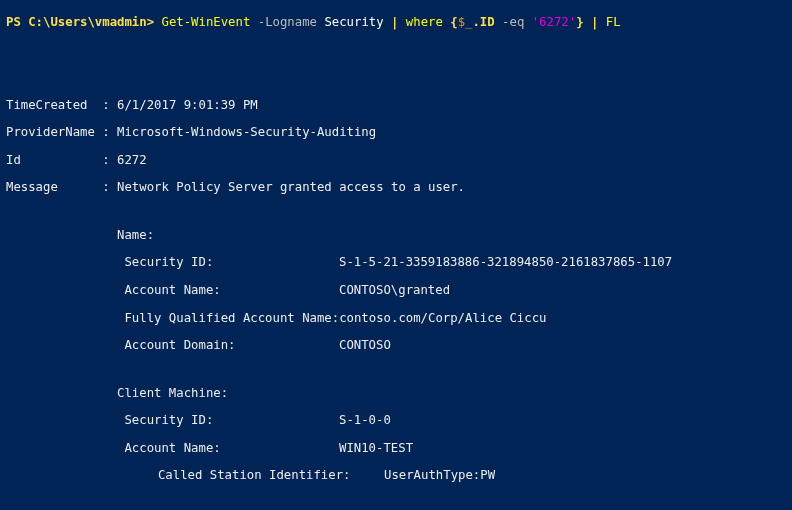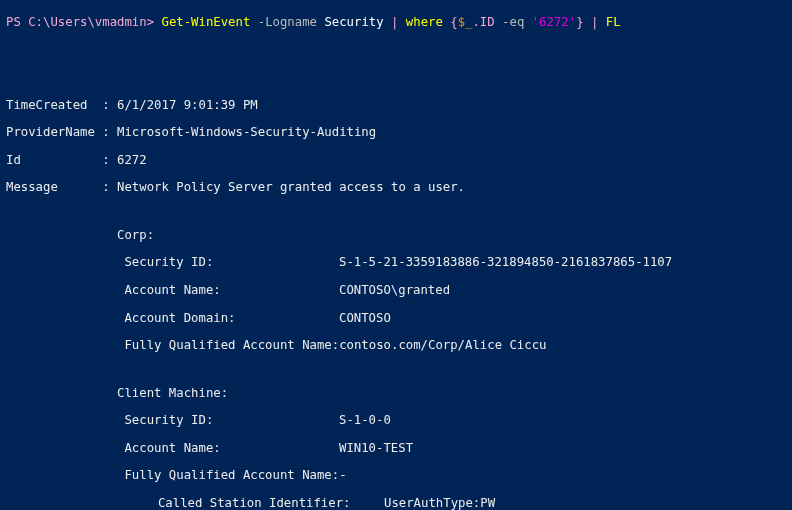--- a/index.html
+++ b/index.html
@@ -11,50 +11,49 @@
     font-family: Consolas, "Lucida Console", monospace;
     font-size: 12.3px;
     line-height: 13.8px;
     color: #eeeeee;
     overflow: hidden;
   }
   .term {
     padding: 2px 0 0 6px;
     white-space: pre;
   }
-  .prompt-white { color: #f9a8d4; }
+  .prompt-white { color: #fde047; font-weight: bold; }
   .cmd-yellow  { color: #ffff00; }
   .cmd-gray    { color: #bbbbbb; }
   .cmd-cyan    { color: #ffffff; }
   .cmd-orange  { color: #ff8c00; }
   .cmd-magenta { color: #e000e0; text-align: center; }
   .blank-short { height: 6px; }
 </style>
 </head>
 <body>
 
 <div class="term">
 <div><span class="prompt-white">PS C:\Users\vmadmin&gt; </span><span class="cmd-yellow">Get-WinEvent </span><span class="cmd-gray">-Logname </span><span class="cmd-cyan">Security </span><span class="prompt-white">| </span><span class="cmd-yellow">where </span><span class="prompt-white">{</span><span class="cmd-orange">$_</span><span class="prompt-white">.ID </span><span class="cmd-gray">-eq </span><span class="cmd-magenta">'6272'</span><span class="prompt-white">} </span><span class="prompt-white">| </span><span class="cmd-yellow">FL</span></div>
 <div>&nbsp;</div>
 <div>&nbsp;</div>
 <div><span>TimeCreated  : </span><span>6/1/2017 9:01:39 PM</span></div>
 <div><span>ProviderName : </span><span>Microsoft-Windows-Security-Auditing</span></div>
 <div><span>Id           : </span><span>6272</span></div>
 <div><span>Message      : </span><span>Network Policy Server granted access to a user.</span></div>
 <div class="blank-short">&nbsp;</div>
-<div>               Corp:</div>
+<div>               Name:</div>
 <div><span style="display: inline-block; min-width: 333px;">                Security ID:</span><span>S-1-5-21-3359183886-321894850-2161837865-1107</span></div>
 <div><span style="display: inline-block; min-width: 333px;">                Account Name:</span><span>CONTOSO\granted</span></div>
+<div><span style="display: inline-block; min-width: 333px;">                Fully Qualified Account Name:</span><span>contoso.com/Corp/Alice Ciccu</span></div>
 <div><span style="display: inline-block; min-width: 333px;">                Account Domain:</span><span>CONTOSO</span></div>
-<div><span style="display: inline-block; min-width: 333px;">                Fully Qualified Account Name:</span><span>contoso.com/Corp/Alice Ciccu</span></div>
 <div class="blank-short">&nbsp;</div>
 <div>               Client Machine:</div>
 <div><span style="display: inline-block; min-width: 333px;">                Security ID:</span><span>S-1-0-0</span></div>
 <div><span style="display: inline-block; min-width: 333px;">                Account Name:</span><span>WIN10-TEST</span></div>
-<div><span style="display: inline-block; min-width: 333px;">                Fully Qualified Account Name:</span><span>-</span></div>
 <div><span style="display: inline-block; min-width: 378px; text-align: center;">                Called Station Identifier:</span><span>UserAuthType:PW</span></div>
 
 
 
 
 
 
 
 
 

